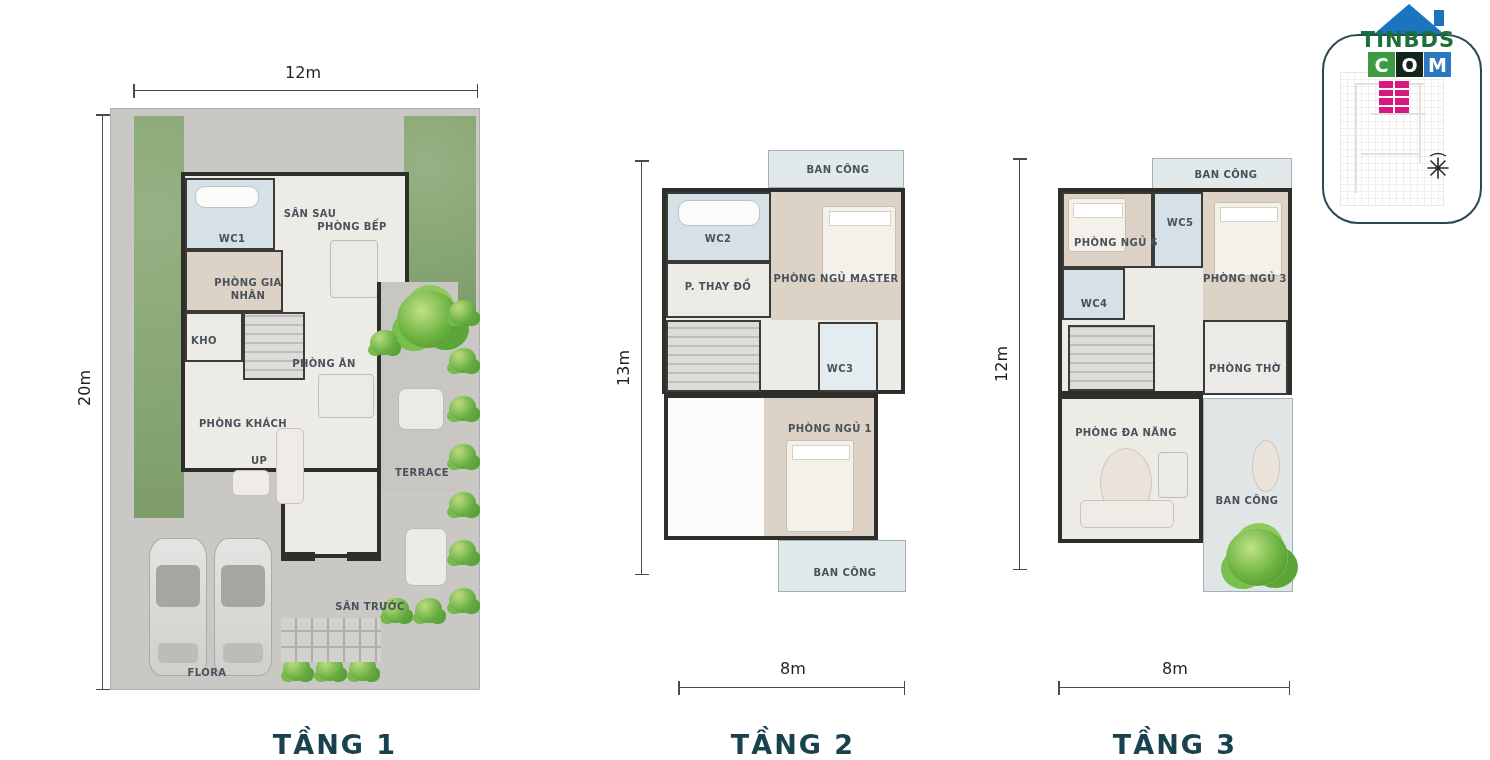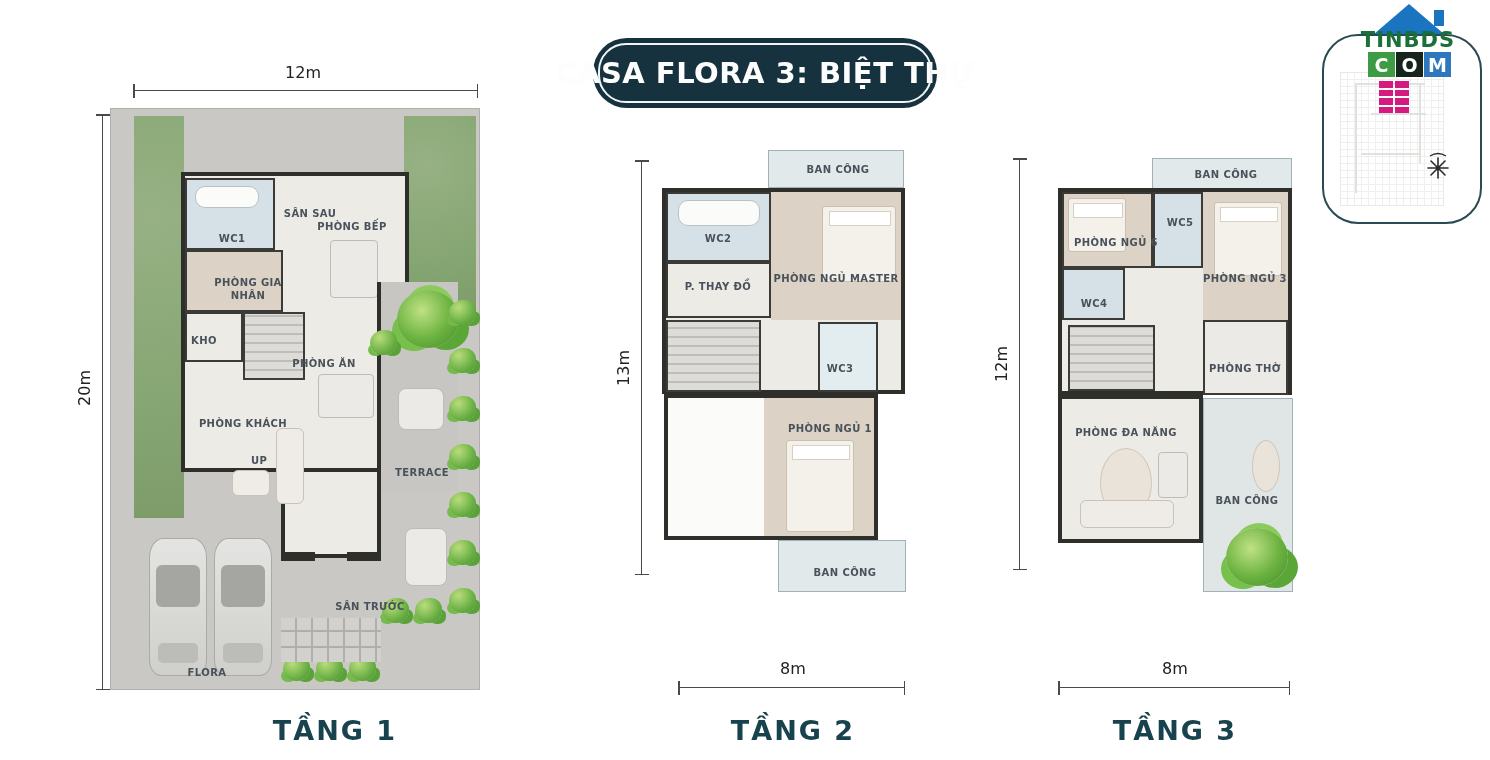--- a/index.html
+++ b/index.html
@@ -14,21 +14,21 @@
   .dim-label{position:absolute;transform:translate(-50%,-50%);font-size:16px;color:#222;z-index:30;}
   .dim-label.vert{transform:translate(-50%,-50%) rotate(-90deg);}
   .dim-h{position:absolute;height:0;border-top:1.5px solid #4a4a4a;}
   .dim-h::before,.dim-h::after{content:"";position:absolute;top:-7px;width:1.5px;height:14px;background:#4a4a4a;}
   .dim-h::before{left:0}.dim-h::after{right:0}
   .dim-v{position:absolute;width:0;border-left:1.5px solid #4a4a4a;}
   .dim-v::before,.dim-v::after{content:"";position:absolute;left:-7px;height:1.5px;width:14px;background:#4a4a4a;}
   .dim-v::before{top:0}.dim-v::after{bottom:0}
 
   .floor-title{position:absolute;transform:translate(-50%,-50%);font-weight:800;font-size:27px;
-               color:#17424e;letter-spacing:2px;white-space:nowrap;}
+               color:#17424e;letter-spacing:2px;white-space:nowrap;margin-top:14px;}
 
   
   .plot{background:#cac8c4;border:1px solid #b0afab;}
   .grass{background:radial-gradient(circle at 30% 25%,#97b184,#86a673 60%,#7d9c6a);}
   .room{border:2px solid #3a3a36;}
   .house{border:4px solid #2e2e2a;background:#edebe6;}
   .wc{background:#d5e1e6;}
   .bedroom{background:#ddd2c6;}
   .floor-lt{background:#edebe6;}
   .terrace{background:#c7c6c2;border-left:4px solid #2e2e2a;}
@@ -83,23 +83,20 @@
   .logo-plan i{position:absolute;background:#c9c9c7;}
   .magenta-grid{position:absolute;left:1379px;top:81px;width:30px;height:32px;display:grid;
                 grid-template-columns:1fr 1fr;gap:2px;}
   .magenta-grid i{background:#d6197f;}
 </style>
 </head>
 <body>
 
 <div class="canvas">
 
-  <div class="banner">
-    <span>CASA FLORA 3: BIỆT THỰ</span>
-  </div>
 
   <div class="logo-card"></div>
   <div class="logo-plan">
     <i style="left:14px;top:10px;width:2px;height:110px;"></i>
     <i style="left:14px;top:10px;width:70px;height:2px;"></i>
     <i style="left:30px;top:40px;width:55px;height:2px;"></i>
     <i style="left:20px;top:80px;width:60px;height:2px;"></i>
     <i style="left:78px;top:10px;width:2px;height:80px;"></i>
   </div>
   <div class="magenta-grid">

